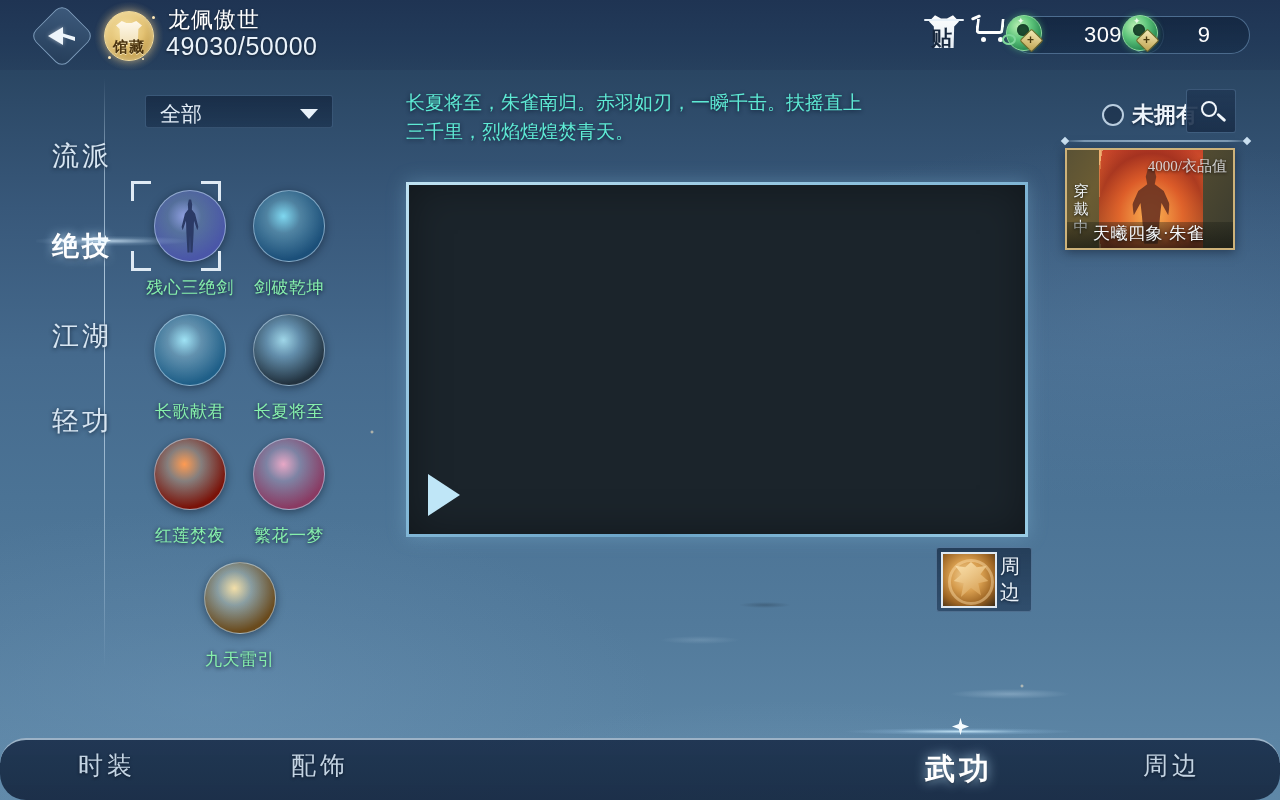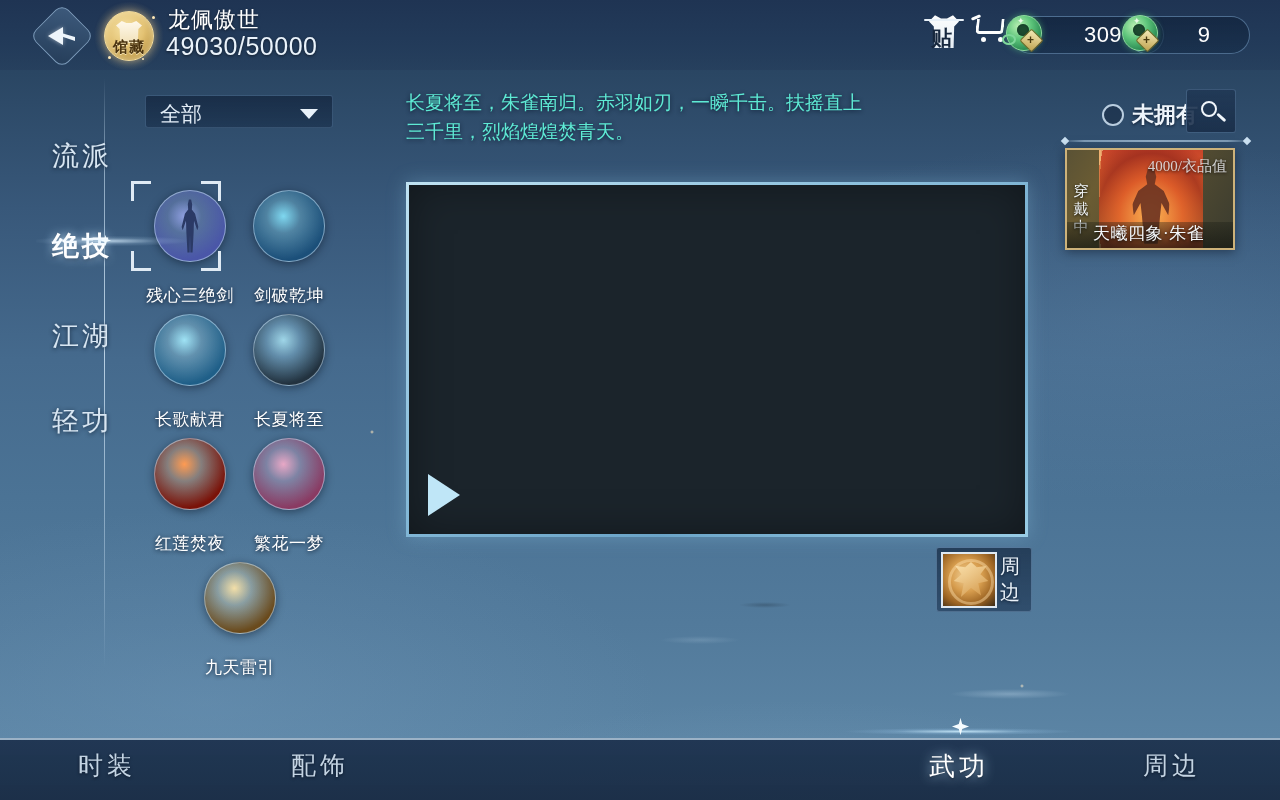--- a/index.html
+++ b/index.html
@@ -257,23 +257,23 @@
     position:absolute; width:100px; text-align:center; cursor:pointer;
   }
   .sk-ico{
     position:relative; width:72px; height:72px; margin:0 auto;
     border-radius:50%;
     border:1.5px solid rgba(200,225,245,0.55);
     overflow:hidden;
     box-shadow:0 2px 8px rgba(8,20,36,.5);
   }
   .sk-name{
-    margin-top:22px;
-    font-family:"Liberation Serif", serif;
-    font-size:17px; color:#ffffff;
+    margin-top:14px;
+    font-family:"Liberation Serif", serif;
+    font-size:17px; color:#86efac;
     letter-spacing:.5px;
     text-shadow:0 1px 4px rgba(8,20,38,.95);
     white-space:nowrap;
   }
   .sel-frame{ position:absolute; left:-9px; top:-9px; width:90px; height:90px; }
   .sel-frame i{ position:absolute; width:20px; height:20px; border:3px solid #dfeaf4; }
   .sel-frame i:nth-child(1){ left:0; top:0; border-right:none; border-bottom:none; }
   .sel-frame i:nth-child(2){ right:0; top:0; border-left:none; border-bottom:none; }
   .sel-frame i:nth-child(3){ left:0; bottom:0; border-right:none; border-top:none; }
   .sel-frame i:nth-child(4){ right:0; bottom:0; border-left:none; border-top:none; }
@@ -441,31 +441,32 @@
     text-shadow:0 1px 3px rgba(8,12,8,.95);
     white-space:nowrap;
   }
 
   
   #botnav{
     position:absolute; left:0; bottom:0; width:1280px; height:62px;
     background:linear-gradient(180deg,rgba(30,52,80,0.96) 0%,rgba(26,45,70,0.97) 100%);
     border-top:2px solid rgba(205,228,246,0.72);
     z-index:20;
+    border-radius:26px;
   }
   .bn-item{
     position:absolute; top:9px; width:186px; text-align:center;
     font-family:"Liberation Serif", serif;
     font-size:25px; color:#c4d4e3;
     letter-spacing:4px;
     cursor:pointer;
     text-shadow:0 1px 3px rgba(6,16,32,.8);
   }
   .bn-item.active{
-    color:#ffffff; font-weight:400; font-size:26px;
+    color:#ffffff; font-weight:700; font-size:30px;
     text-shadow:0 0 12px rgba(190,228,255,.9),0 1px 3px rgba(6,16,32,.9);
   }
   #bn-glow{
     position:absolute; left:845px; bottom:54px; width:230px; height:30px; z-index:21;
     pointer-events:none;
   }
   #bn-glow::before{
     content:"";
     position:absolute; left:0; top:12px; width:230px; height:7px;
     background:radial-gradient(ellipse at center, rgba(205,238,255,0.85) 0%, rgba(170,215,250,0.22) 40%, rgba(170,215,250,0) 72%);

